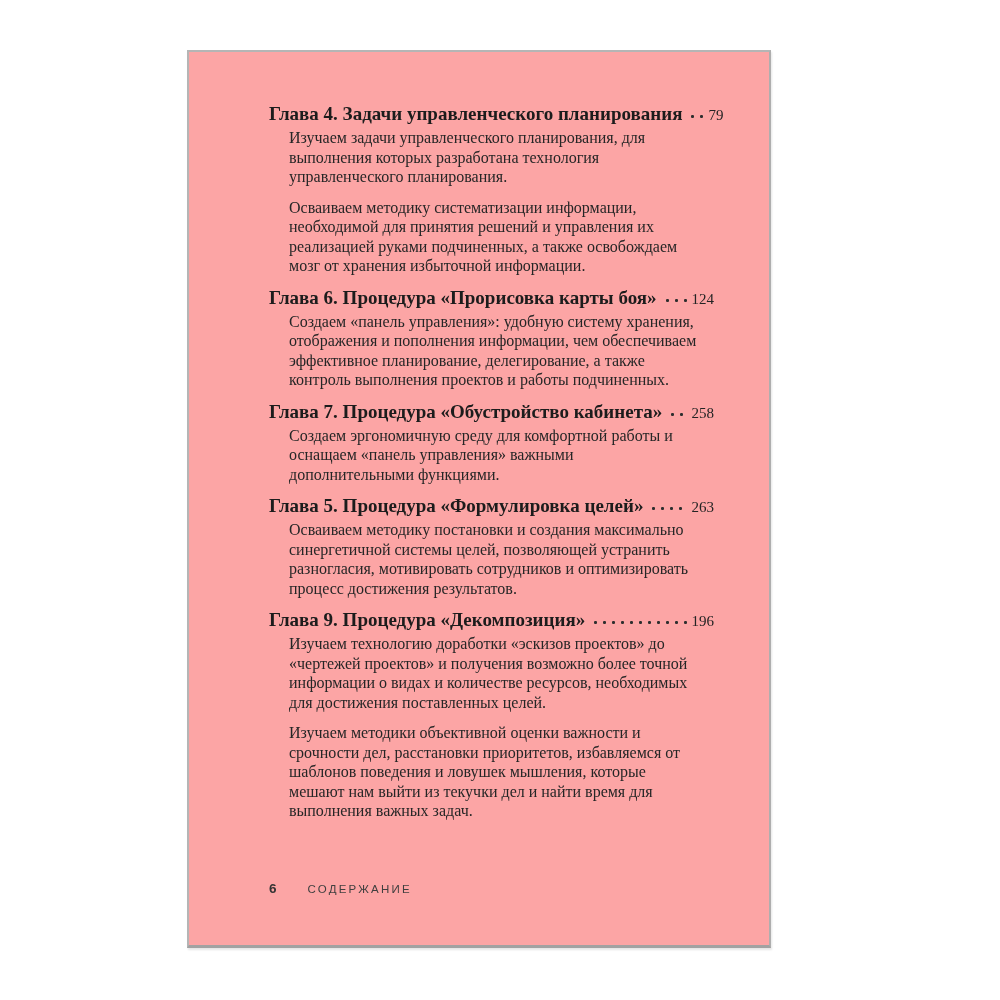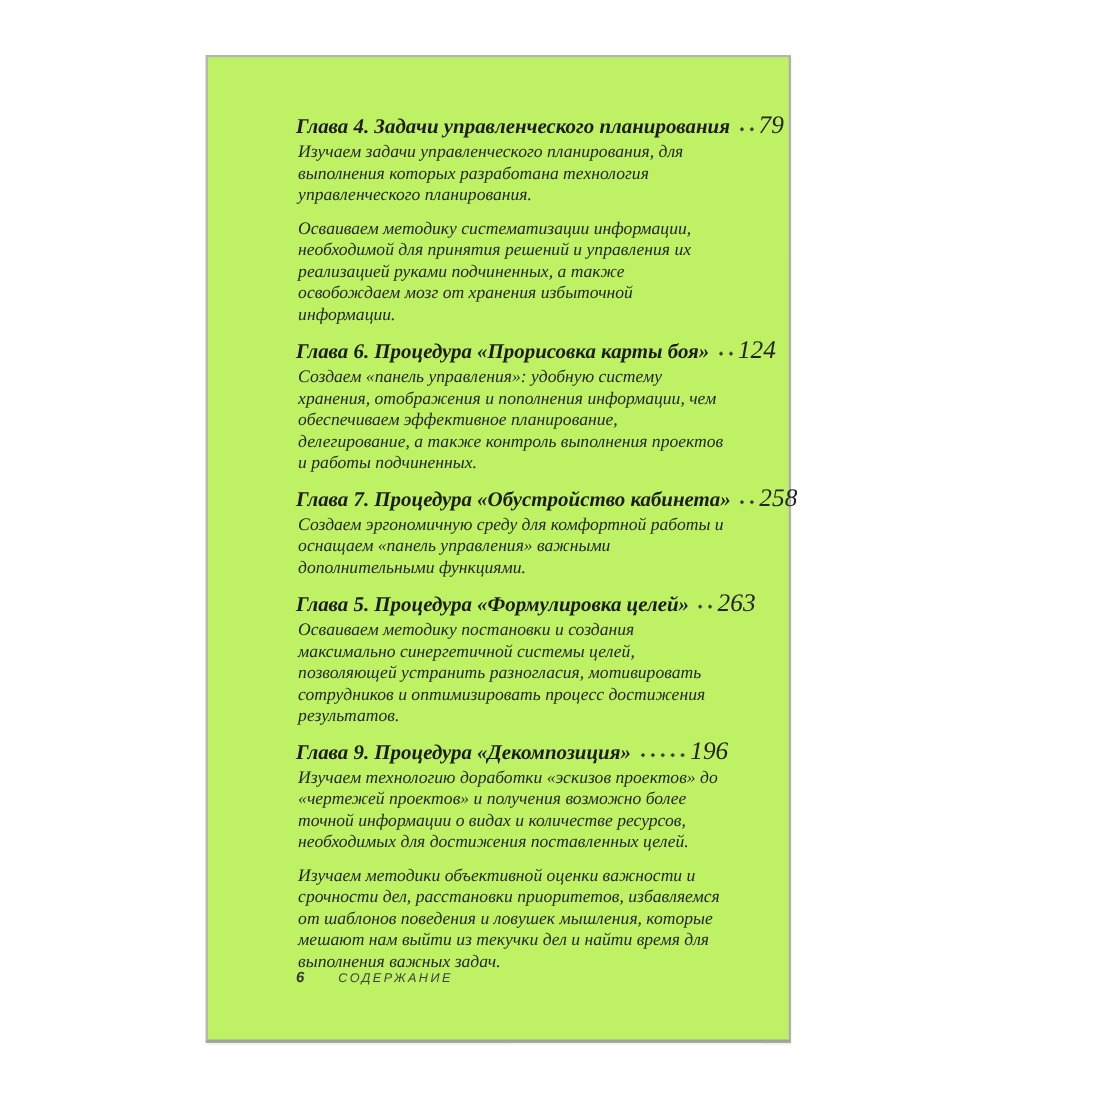--- a/index.html
+++ b/index.html
@@ -14,29 +14,28 @@
     position: relative;
     width: 1000px;
     height: 1000px;
     background: #ffffff;
     overflow: hidden;
   }
   .page {
     position: absolute;
     left: 187px;
     top: 50px;
-    width: 532px;
+    width: 584px;
     height: 898px;
     box-sizing: border-box;
-    background: #bef264;
+    background: #fca5a5;
     border: 2px solid #b5b5b5;
     border-bottom: 3px solid #a2a2a2;
     border-right-color: #aeaeae;
     box-shadow: 1px 2px 2px rgba(0,0,0,0.10);
-    font-style: italic;
   }
   .toc {
     position: absolute;
     left: 80px;
     top: 51px;
     right: 55px;
     color: #242424;
   }
   .entry { margin-bottom: 11px; }
   .entry-head {
@@ -55,25 +54,25 @@
     align-self: stretch;
     margin-left: 6px;
     margin-right: 4px;
     background-image: radial-gradient(circle, #2e2e2e 1.3px, transparent 1.7px);
     background-size: 9px 9px;
     background-repeat: repeat-x;
     background-position: 0 calc(100% - 5px);
   }
   .pagenum {
     font-weight: normal;
-    font-size: 23px;
+    font-size: 15px;
     color: #242424;
   }
   .desc {
-    margin-left: 2px;
+    margin-left: 20px;
     max-width: 408px;
     font-size: 16px;
     line-height: 19.5px;
     color: #262626;
   }
   .footer {
     position: absolute;
     left: 80px;
     bottom: 49px;
     display: flex;

